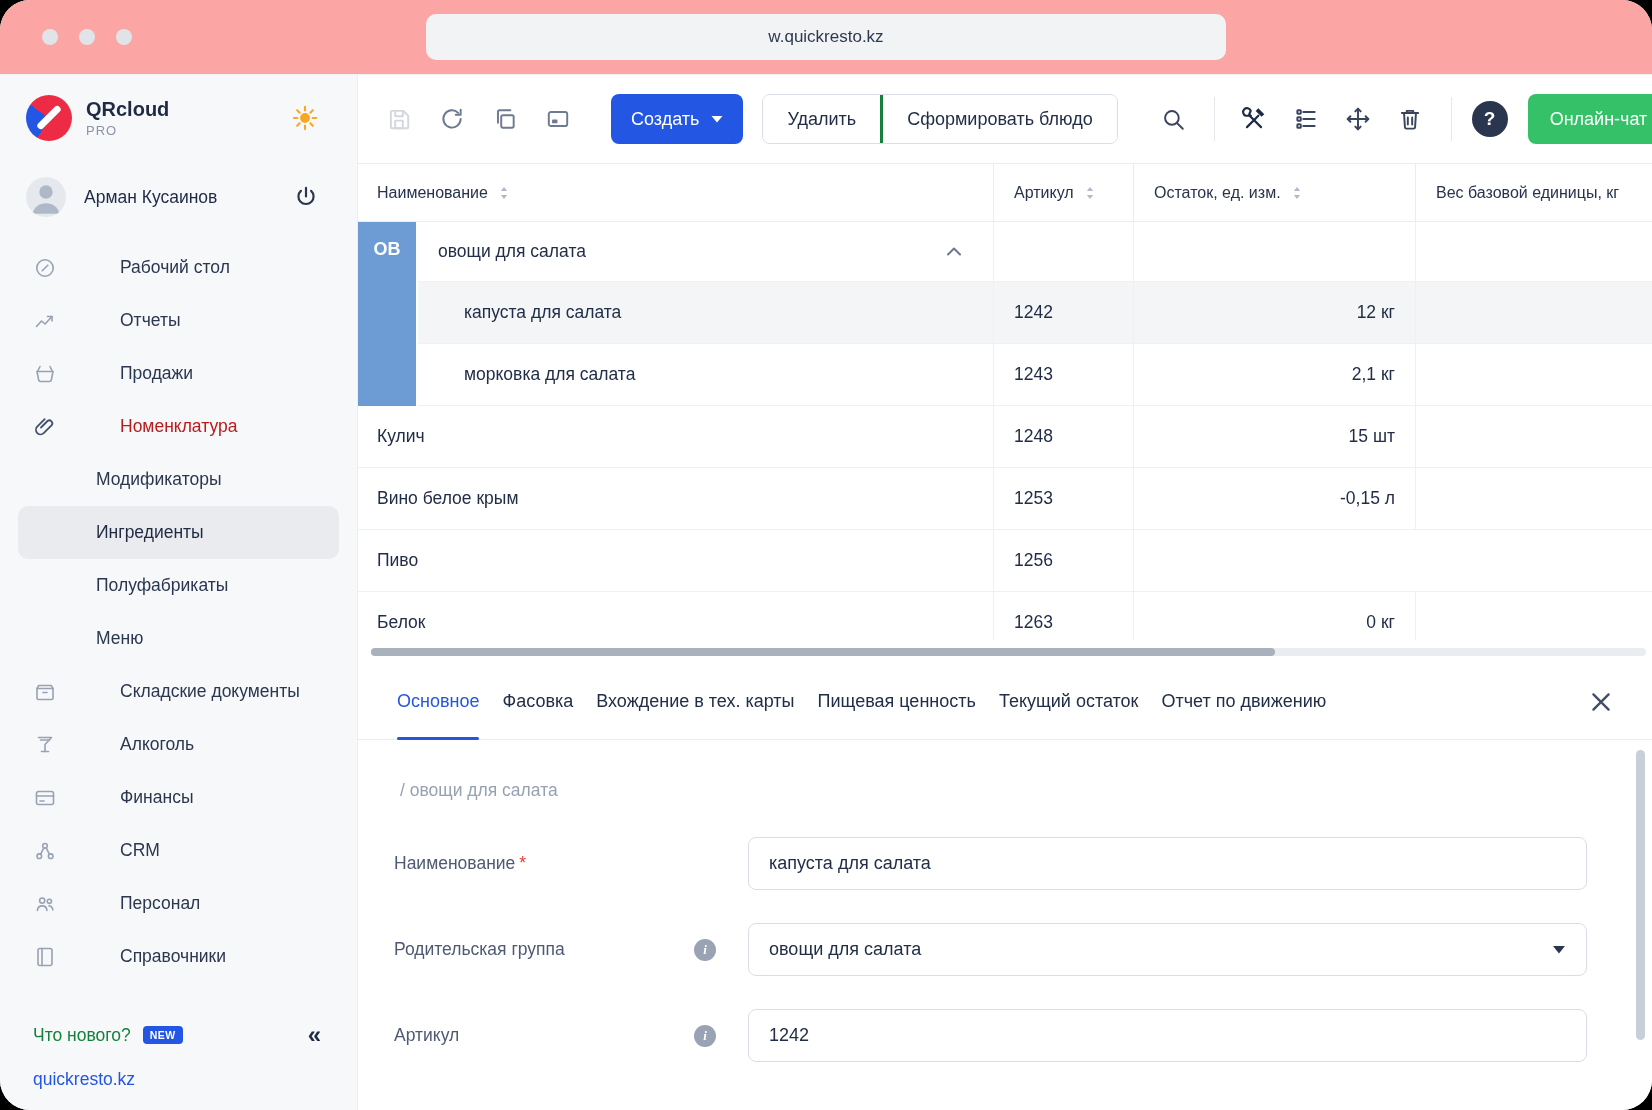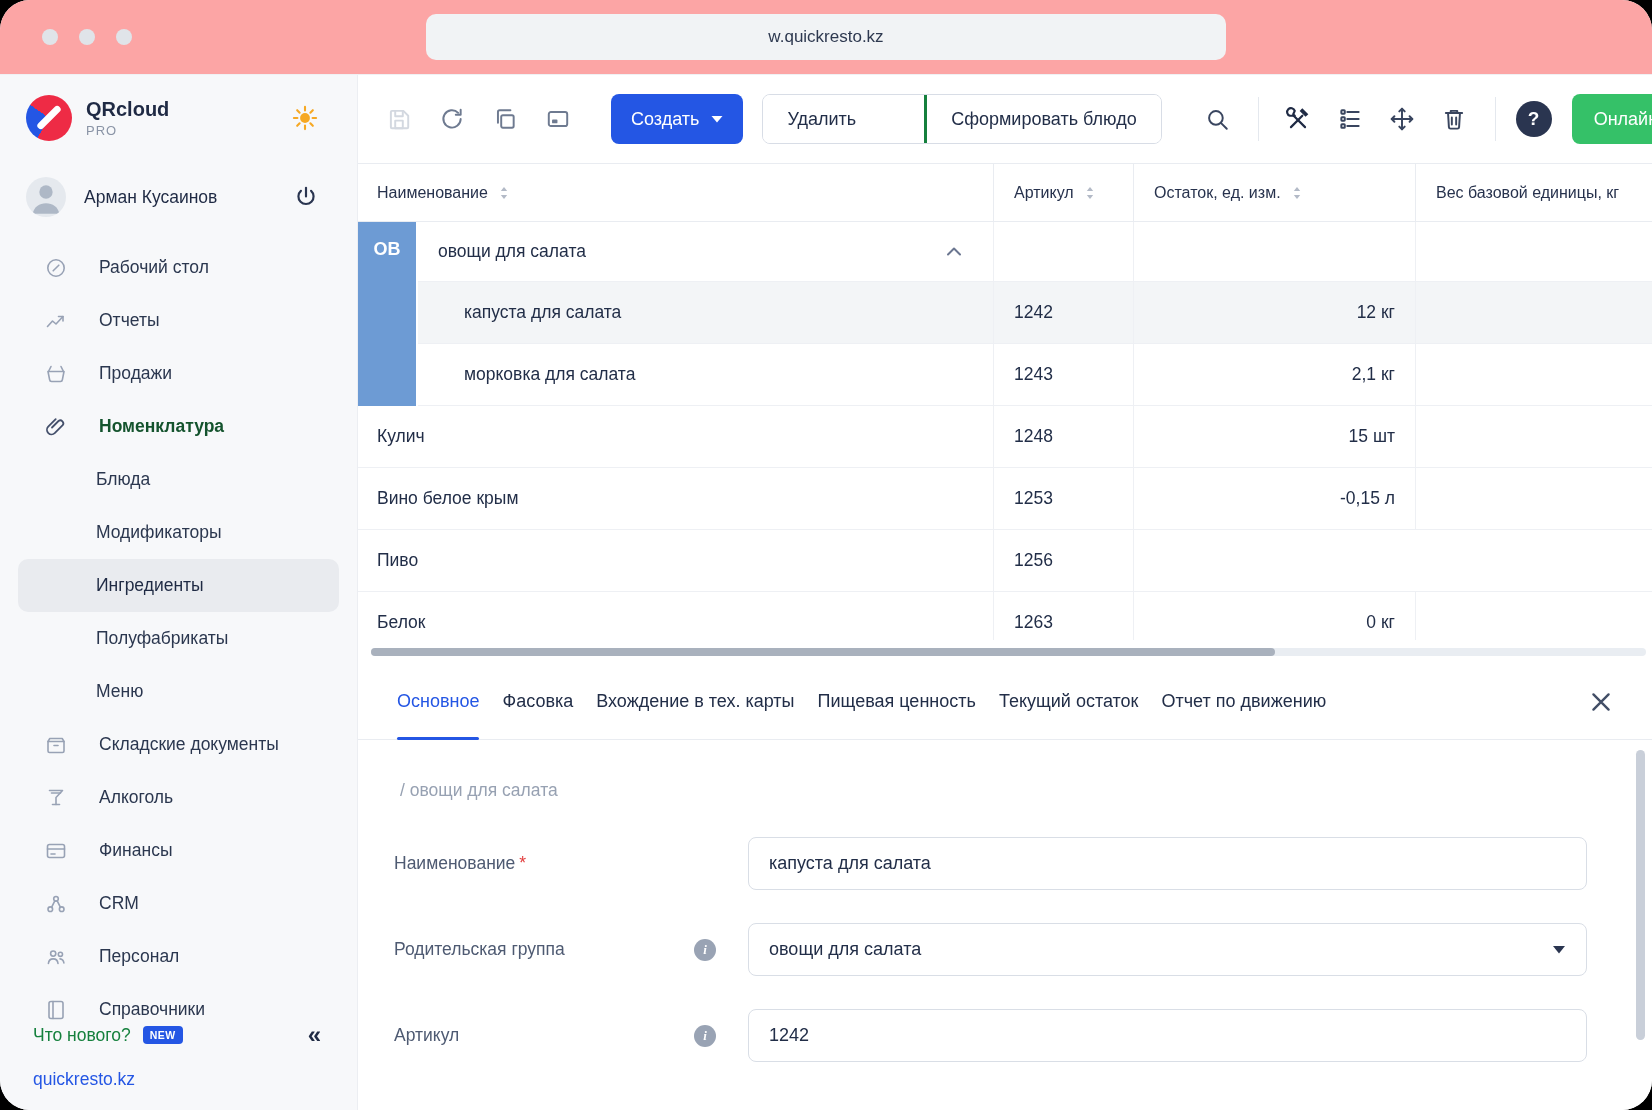--- a/index.html
+++ b/index.html
@@ -30,24 +30,24 @@
   .logo-title { font-size:20px; font-weight:700; color:#1f2a44; }
   .logo-sub { font-size:13px; color:#8a94a6; letter-spacing:1px; margin-top:2px; }
   .sun-btn { position:absolute; right:38px; top:50%; transform:translateY(-50%); width:28px; height:28px; cursor:pointer; }
 
   .side-user { height:56px; display:flex; align-items:center; padding-left:26px; position:relative; margin-top:8px; }
   .avatar { width:40px; height:40px; border-radius:50%; background:#e5e9ee; overflow:hidden; flex-shrink:0; }
   .user-name { margin-left:18px; font-size:17.5px; font-weight:500; color:#1f2a44; }
   .power-btn { position:absolute; right:38px; top:50%; transform:translateY(-50%); width:26px; height:26px; cursor:pointer; }
 
   .menu { margin-top:16px; }
-  .mi { height:53px; display:flex; align-items:center; padding-left:44px; font-size:17.5px; color:#2b374f; cursor:pointer; }
+  .mi { height:53px; display:flex; align-items:center; padding-left:33px; font-size:17.5px; color:#2b374f; cursor:pointer;gap:32px; }
   .mi svg { width:24px; height:24px; margin-right:31px; stroke:#98a2b5; fill:none; stroke-width:1.6;
             stroke-linecap:round; stroke-linejoin:round; flex-shrink:0; }
-  .mi.section { font-weight:700; color:#14532d; }
+  .mi.section { font-weight:400; color:#b91c1c; }
   .mi.section svg { stroke:#44506b; stroke-width:1.8; }
   .smi { height:53px; display:flex; align-items:center; padding-left:96px; font-size:17.5px; color:#2b374f; cursor:pointer; }
   .smi.selected { background:#e9ebef; border-radius:10px; margin:0 18px; padding-left:78px; font-weight:500; color:#1f2a44; }
 
   .side-bottom { position:absolute; left:0; right:0; bottom:0; height:93px; }
   .whats-new { display:flex; align-items:center; padding:0 36px 0 33px; height:36px; }
   .wn-label { font-size:17.5px; font-weight:500; color:#15803d; }
   .new-badge { margin-left:12px; background:#2456e4; color:#fff; font-size:10.5px; font-weight:700;
                padding:3px 7px; border-radius:4px; letter-spacing:.5px; }
   .collapse { margin-left:auto; font-size:24px; color:#1f2a44; font-weight:600; cursor:pointer; line-height:1; }
@@ -59,21 +59,21 @@
   .tbtn svg { width:26px; height:26px; fill:none; stroke-width:1.8; stroke-linecap:round; stroke-linejoin:round; }
   .ic-muted svg { stroke:#d3d8e0; }
   .ic-gray  svg { stroke:#6e7a90; }
   .ic-dark  svg { stroke:#39455f; }
   .ic-active svg { stroke:#1f2a44; stroke-width:2; }
   .ml19 { margin-left:19px; } .ml18 { margin-left:18px; } .ml40 { margin-left:36px;justify-content:space-between; }
   .ml38 { margin-left:38px; } .ml24 { margin-left:24px; } .ml22 { margin-left:22px; } .ml20 { margin-left:20px; }
   .btn-primary { height:50px; background:#2456e4; color:#fff; border:none; border-radius:8px; font-size:18px;
                  font-weight:500; padding:0 20px; display:flex; align-items:center; gap:12px; cursor:pointer;
                  font-family:inherit; flex-shrink:0; }
-  .seg { display:flex; border:1px solid #d8dde6; border-radius:8px; overflow:hidden; flex-shrink:0;gap:44px; }
+  .seg { display:flex; border:1px solid #d8dde6; border-radius:8px; overflow:hidden; flex-shrink:0; }
   .seg-btn { height:48px; padding:0 24px; display:flex; align-items:center; font-size:18px; background:#fff;
              color:#222e48; border:none; cursor:pointer; font-family:inherit; }
   .seg-btn + .seg-btn { border-left:3px solid #15803d; }
   .tb-div { width:1px; height:44px; background:#e4e8ee; flex-shrink:0; }
   .help-btn { width:36px; height:36px; border-radius:50%; background:#2a3550; color:#fff; font-size:19px; font-weight:700;
               display:flex; align-items:center; justify-content:center; cursor:pointer; flex-shrink:0; }
   .chat-btn { height:50px; background:#35c168; color:#fff; font-size:18px; border:none; border-radius:8px;
               padding:0 30px 0 22px; display:flex; align-items:center; cursor:pointer; font-family:inherit;
               flex-shrink:0; width:175px; }
 
@@ -198,23 +198,20 @@
             </svg>
           <span>Продажи</span>
         </div>
         <div class="mi section">
           <svg viewBox="0 0 24 24">
               <path d="M8 12.5l6.5-6.5a3 3 0 0 1 4.2 4.2l-8 8a4.6 4.6 0 0 1-6.5-6.5l7.5-7.5"></path>
             </svg>
           <span>Номенклатура</span>
         </div>
         <div class="smi">
-          <span>Блюда</span>
-        </div>
-        <div class="smi">
           <span>Модификаторы</span>
         </div>
         <div class="smi selected">
           <span>Ингредиенты</span>
         </div>
         <div class="smi">
           <span>Полуфабрикаты</span>
         </div>
         <div class="smi">
           <span>Меню</span>

